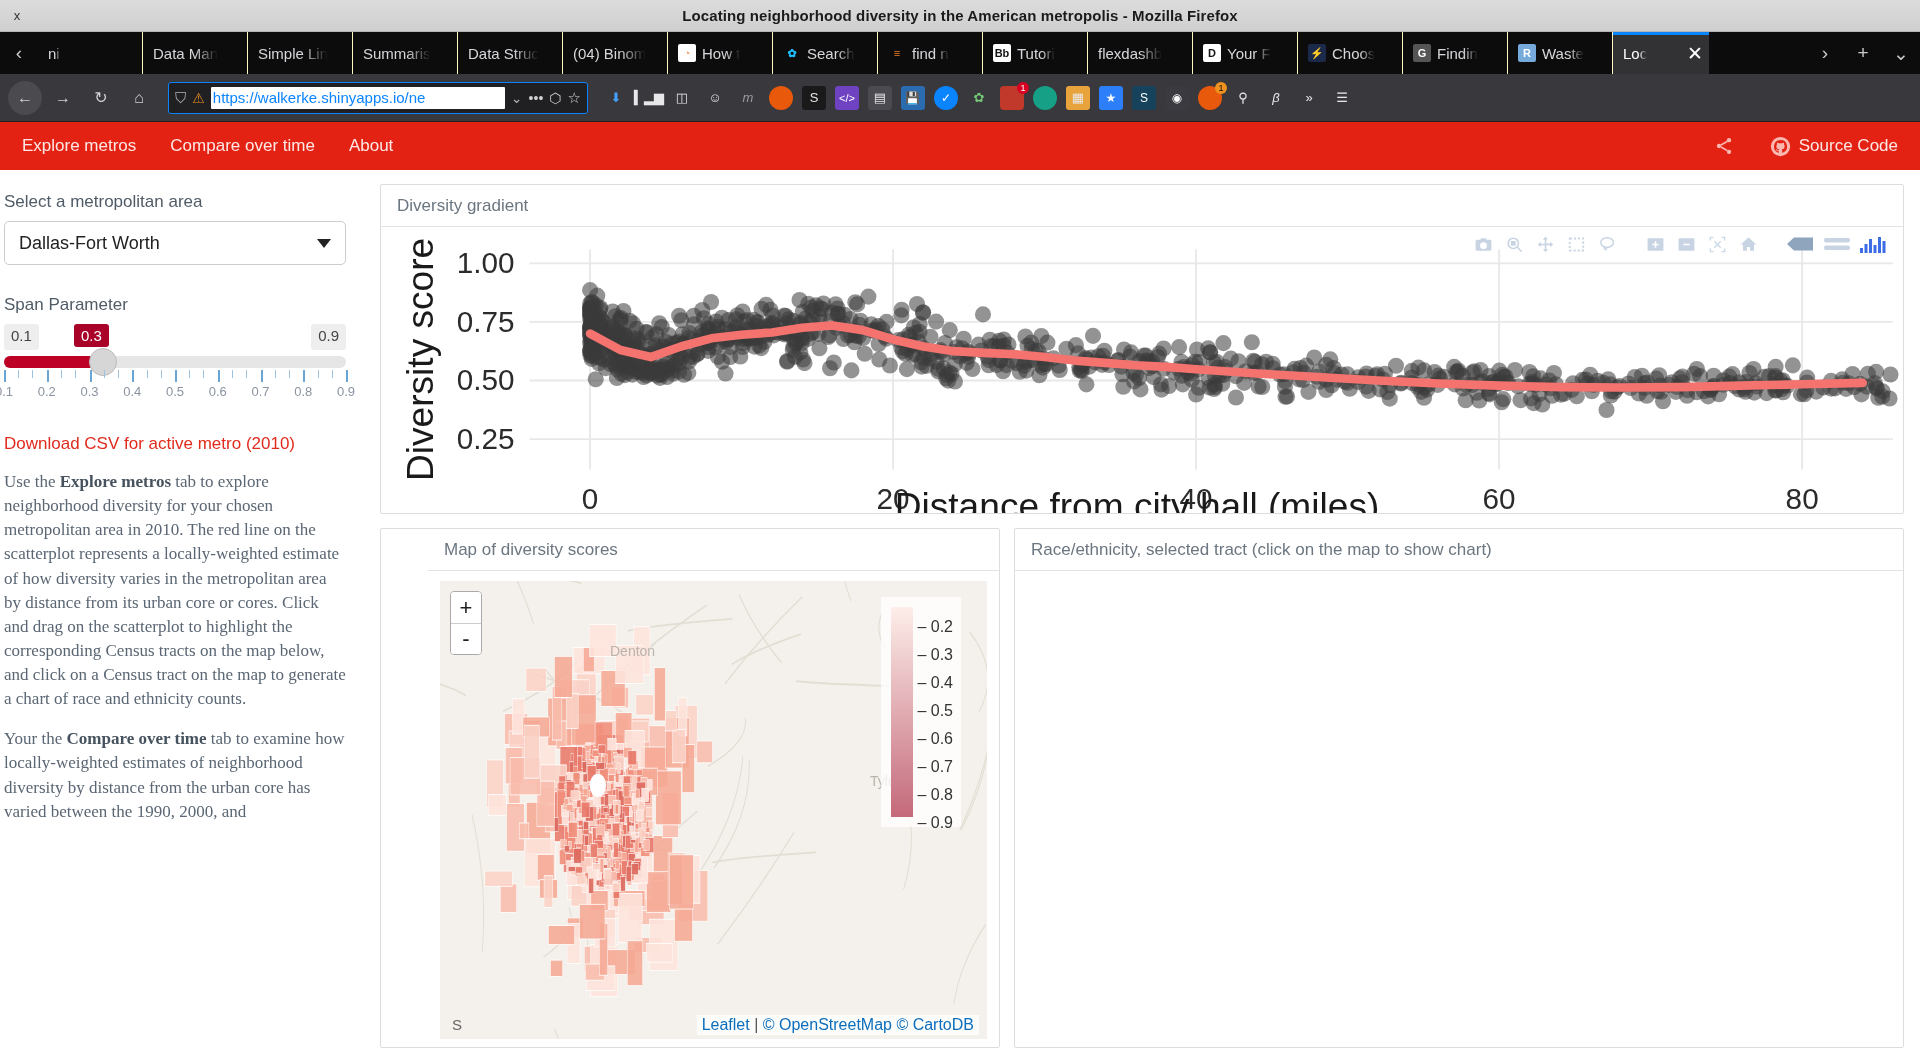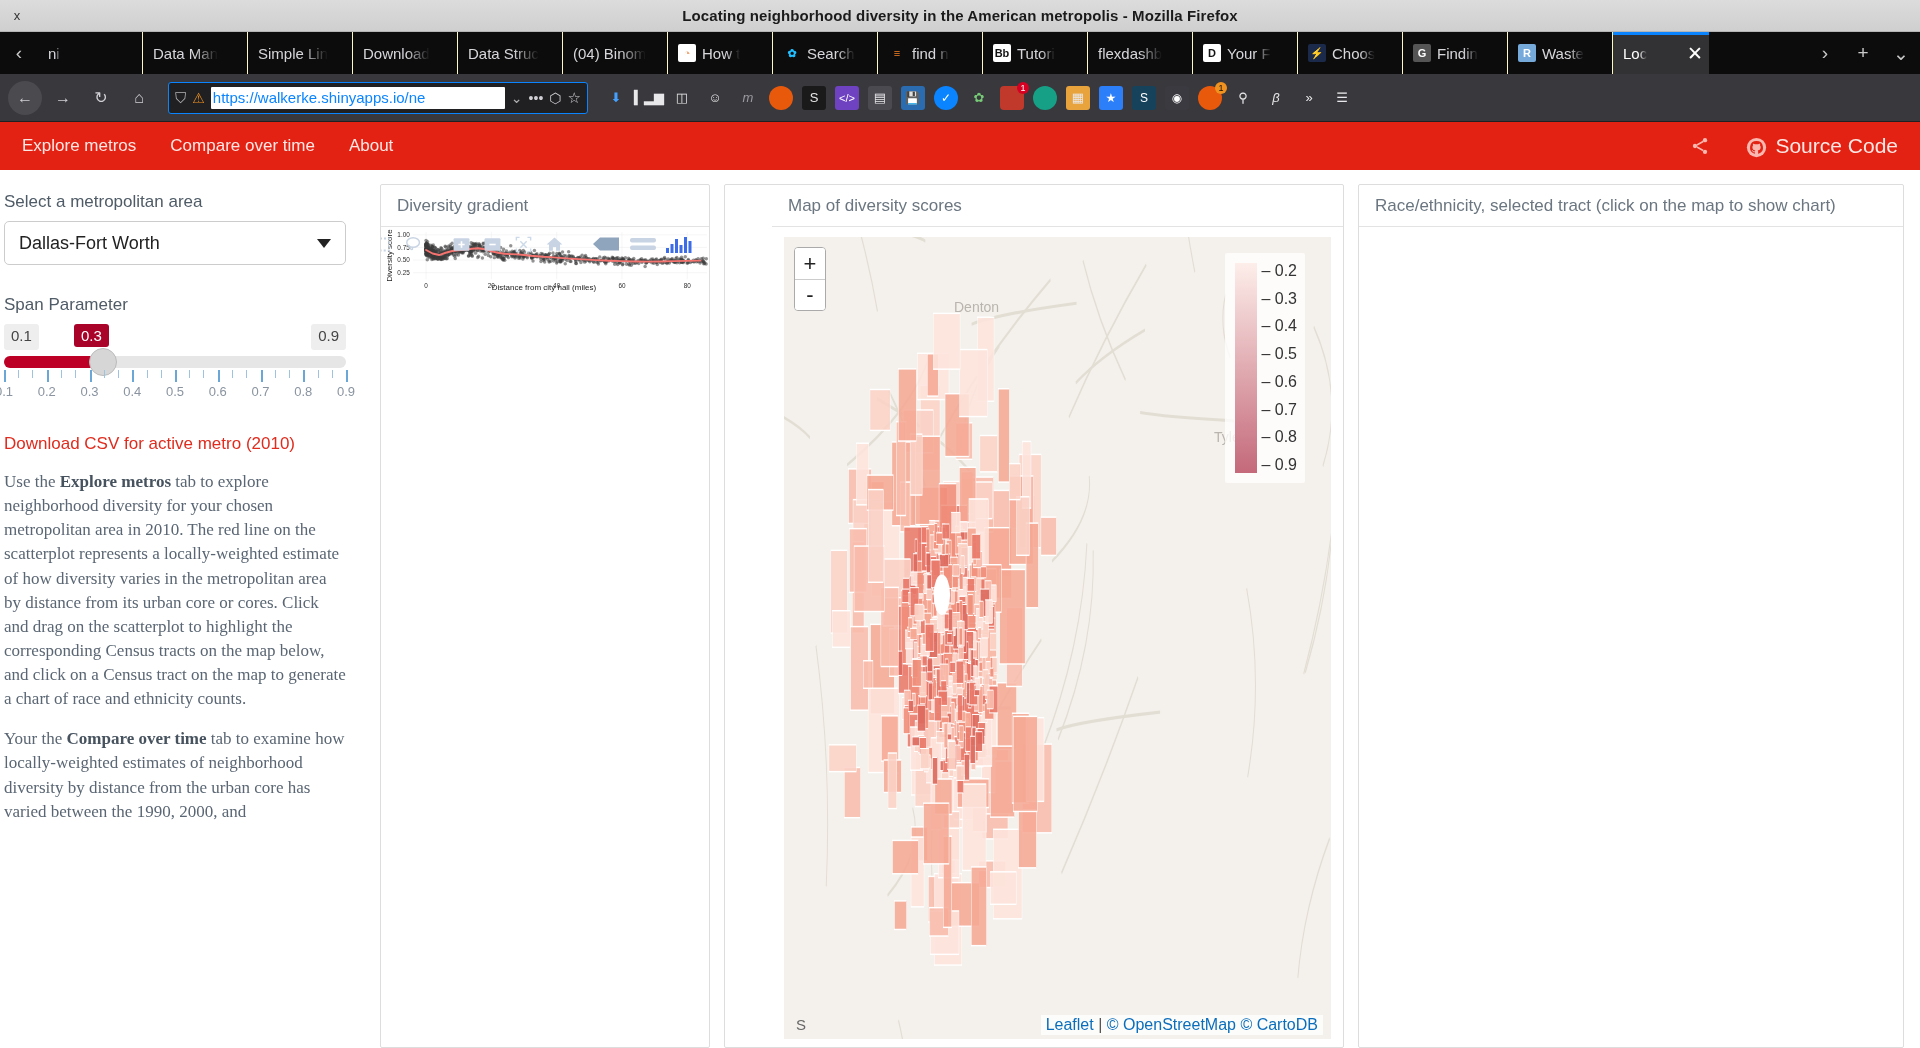--- a/index.html
+++ b/index.html
@@ -103,33 +103,33 @@
   #appnav {
     height: 48px; background: #e32213; display: flex; align-items: center;
     padding: 0 22px; color: #fff;
   }
   #appnav .brand { font-size: 21px; margin-right: 42px; white-space: nowrap; }
   #appnav .navlink {
     font-size: 17px; color: #fde7e5; margin-right: 34px; white-space: nowrap;
   }
   #appnav .spacer { flex: 1 1 auto; }
   #appnav .right-item {
-    display: flex; align-items: flex-end; gap: 8px; font-size: 21px;
+    display: flex; align-items: center; gap: 8px; font-size: 17px;
     color: #fde7e5; margin-left: 36px;
   }
 
   
   #app { display: flex; height: calc(1048px - 32px - 42px - 48px - 48px); }
   #sidebar {
     width: 372px; flex: 0 0 372px; padding: 22px 26px 0 4px;
     overflow: hidden; background: #fff;
   }
   #content {
     flex: 1 1 auto; padding: 14px 16px 0 8px; display: flex;
-    gap: 14px; overflow: hidden;
+    flex-direction: column; gap: 14px; overflow: hidden;
   }
 
   .field-label { font-size: 17px; color: #4f5b66; margin-bottom: 9px; }
   .select-box {
     height: 44px; border: 1px solid #ccc; border-radius: 5px;
     display: flex; align-items: center; padding: 0 14px;
     font-size: 18px; color: #222; justify-content: space-between;
   }
   .select-box .caret {
     width: 0; height: 0; border-left: 7px solid transparent;
@@ -233,21 +233,21 @@
     display: flex; gap: 4px; border-radius: 2px;
   }
   .maplegend .bar {
     width: 22px; height: 210px;
     background: linear-gradient(#fdeeea, #c4697a);
   }
   .maplegend .labels {
     display: flex; flex-direction: column; justify-content: space-between;
     font-size: 16px; color: #333; height: 210px;
   }
-  .maplegend .labels span { line-height: 1; }
+  .maplegend .labels span { line-height: 1; margin-top: 12px; }
   .attrib {
     position: absolute; right: 8px; bottom: 4px; z-index: 6;
     font-size: 16px; background: rgba(255,255,255,.75); padding: 1px 5px;
   }
   .attrib a { color: #0b6ebd; text-decoration: none; }
   .scale-s {
     position: absolute; left: 12px; bottom: 6px; z-index: 6;
     font-size: 15px; color: #666;
   }
   .maplabel {
@@ -269,21 +269,21 @@
       <div class="tab">
         <span class="tlabel">ni</span>
       </div>
       <div class="tab">
         <span class="tlabel">Data Man</span>
       </div>
       <div class="tab">
         <span class="tlabel">Simple Lin</span>
       </div>
       <div class="tab">
-        <span class="tlabel">Download</span>
+        <span class="tlabel">Summaris</span>
       </div>
       <div class="tab">
         <span class="tlabel">Data Struc</span>
       </div>
       <div class="tab">
         <span class="tlabel">(04) Binom</span>
       </div>
       <div class="tab">
         <span class="favicon" style="background: rgb(255, 255, 255); color: rgb(240, 168, 120);">◔</span>
         <span class="tlabel">How t</span>

